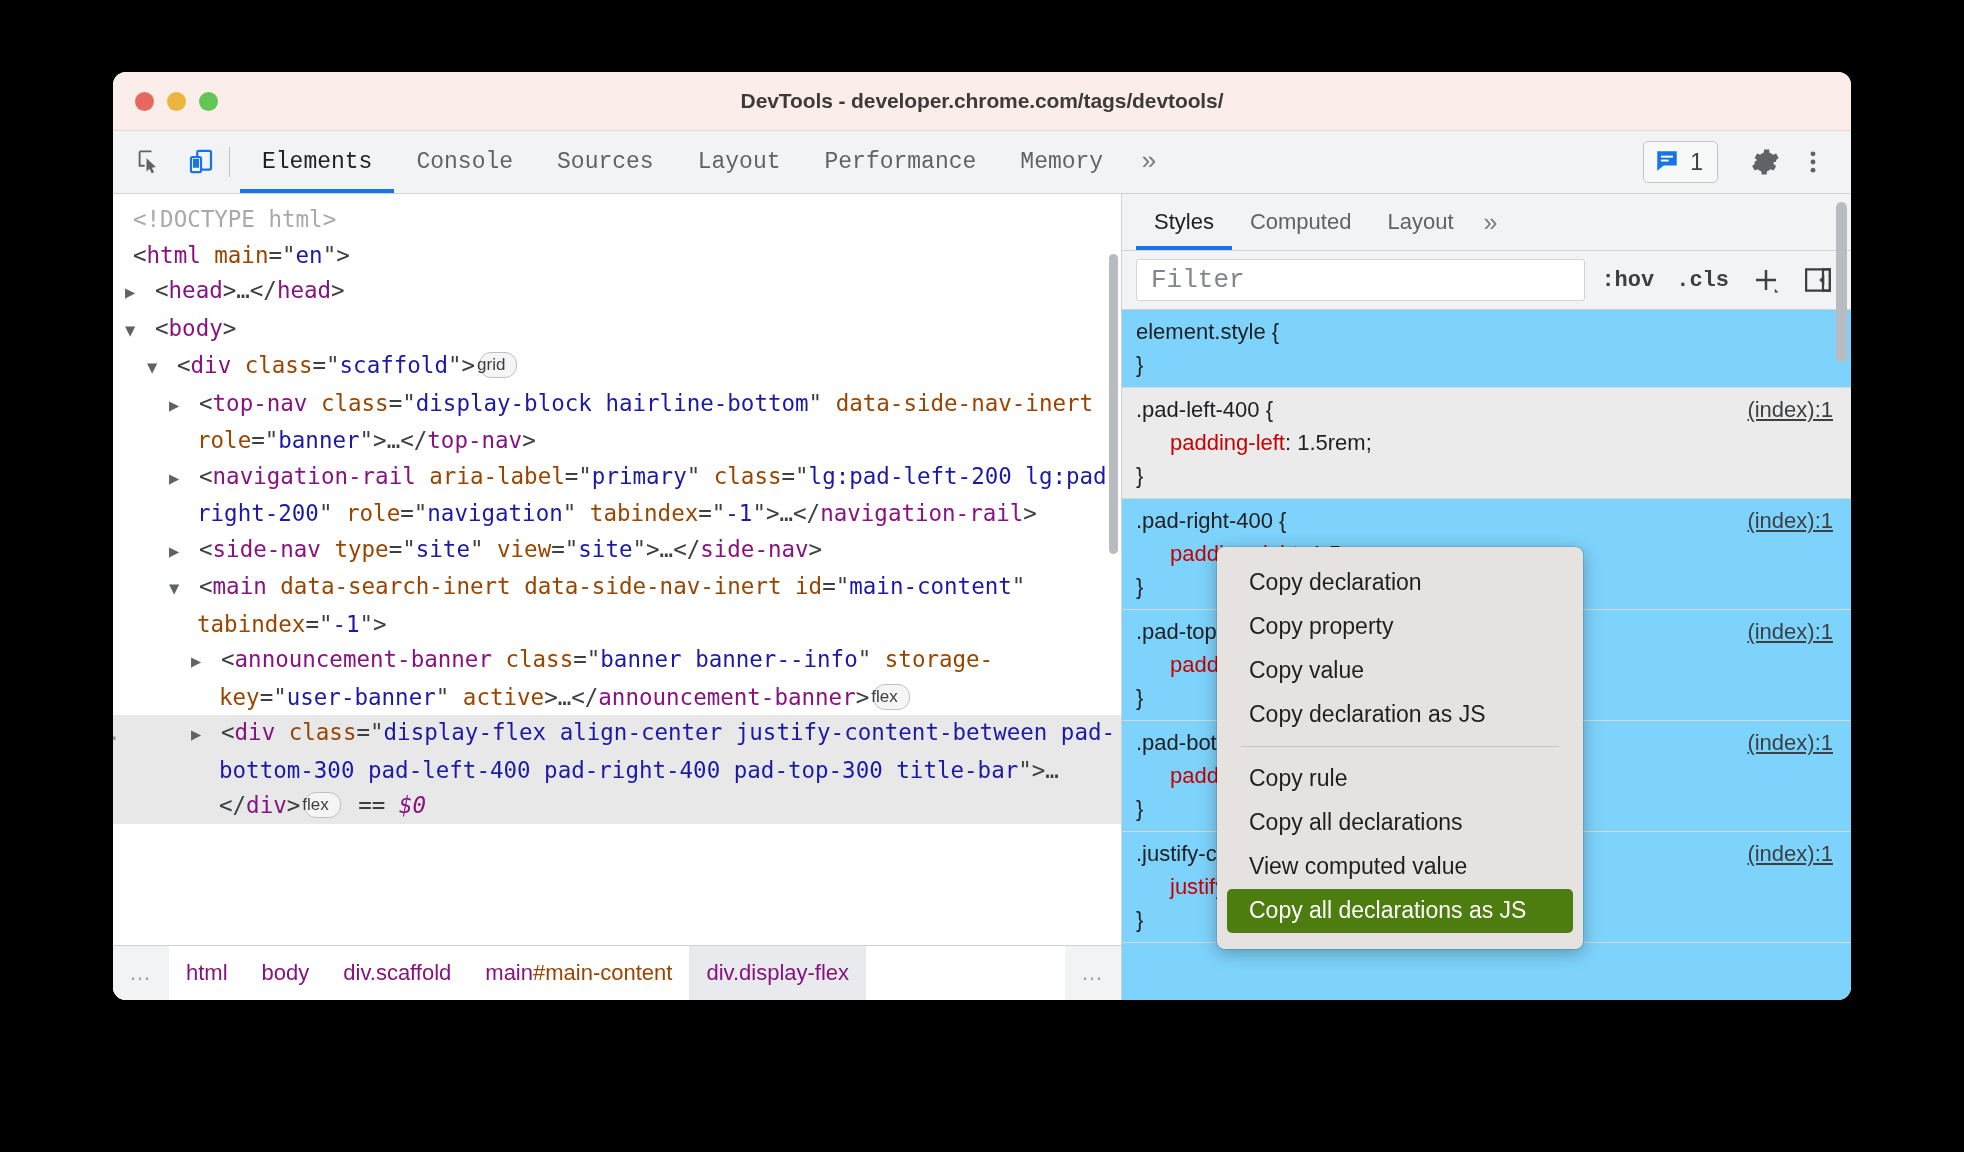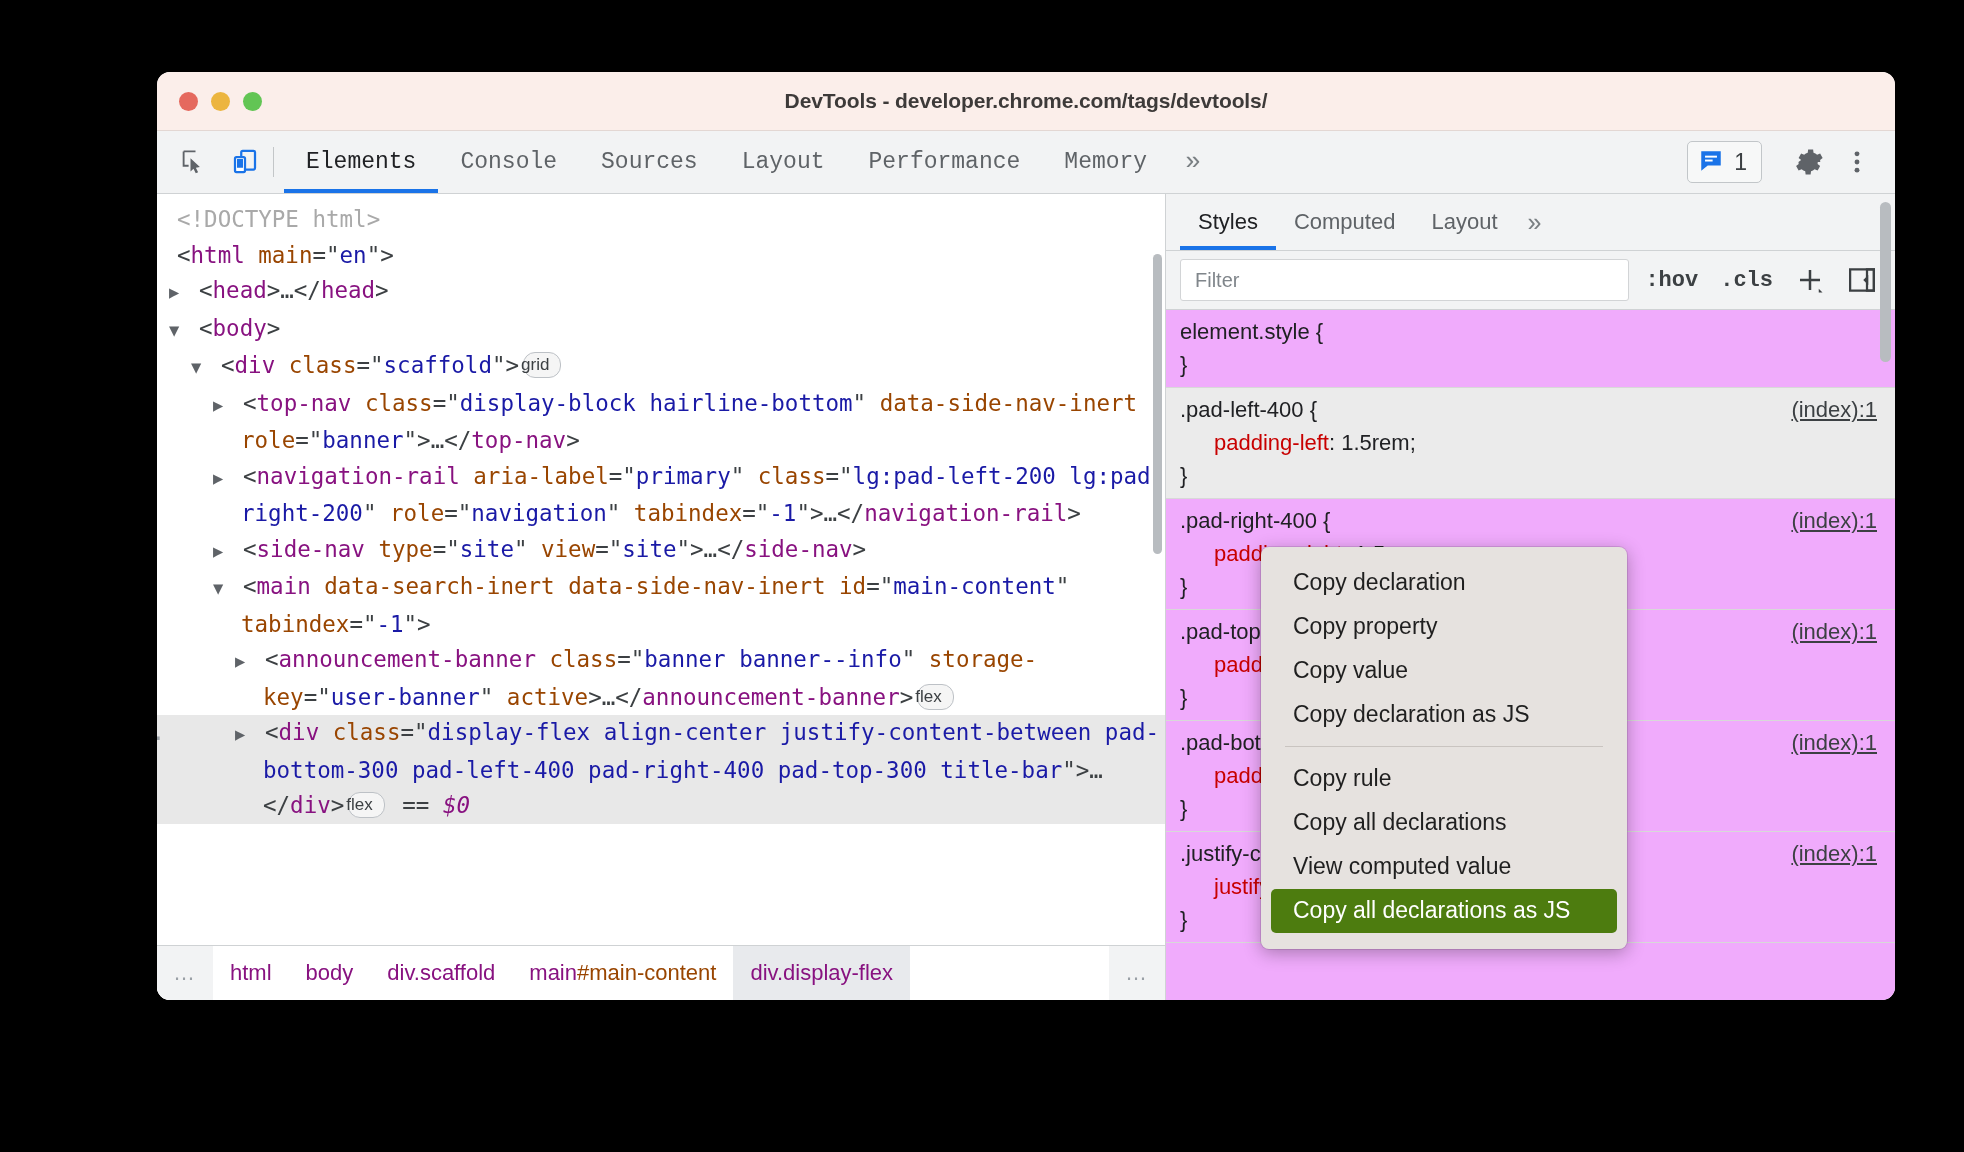--- a/index.html
+++ b/index.html
@@ -20,21 +20,20 @@
     left: 113px;
     top: 72px;
     width: 1738px;
     height: 928px;
     background: #ffffff;
     border-radius: 13px;
     box-shadow: 0 0 0 1px rgba(0,0,0,0.25), 0 24px 70px rgba(0,0,0,0.55);
     overflow: hidden;
     display: flex;
     flex-direction: column;
-    margin-left: 44px;
   }
 
   
   #titlebar {
     height: 58px;
     flex: 0 0 58px;
     background: #fbeeea;
     border-bottom: 1px solid #e3d7d3;
     position: relative;
     display: flex;
@@ -249,21 +248,21 @@
   }
   .crumb .cid { color: #994500; }
   .crumb.selected { background: #e8eaed; }
 
   
   #styles-pane {
     flex: 1;
     display: flex;
     flex-direction: column;
     min-width: 0;
-    background: #f0abfc;
+    background: #7dd3fc;
     position: relative;
   }
   #styles-tabs {
     height: 56px;
     flex: 0 0 56px;
     background: #f2f3f4;
     border-bottom: 1px solid #cfd2d4;
     display: flex;
     align-items: stretch;
     padding-left: 14px;
@@ -300,22 +299,23 @@
   #filter-input {
     flex: 1;
     min-width: 0;
     height: 40px;
     background: #ffffff;
     border: 1px solid #d2d4d6;
     border-radius: 3px;
     display: flex;
     align-items: center;
     padding: 0 14px;
-    font-size: 20px;
+    font-size: 26px;
     color: #80868b;
+    font-family: Liberation Mono, monospace;
   }
   .st-btn {
     font-family: Liberation Mono, monospace;
     font-size: 22px;
     font-weight: bold;
     color: #3c4043;
     padding: 0 6px;
     white-space: nowrap;
   }
 

